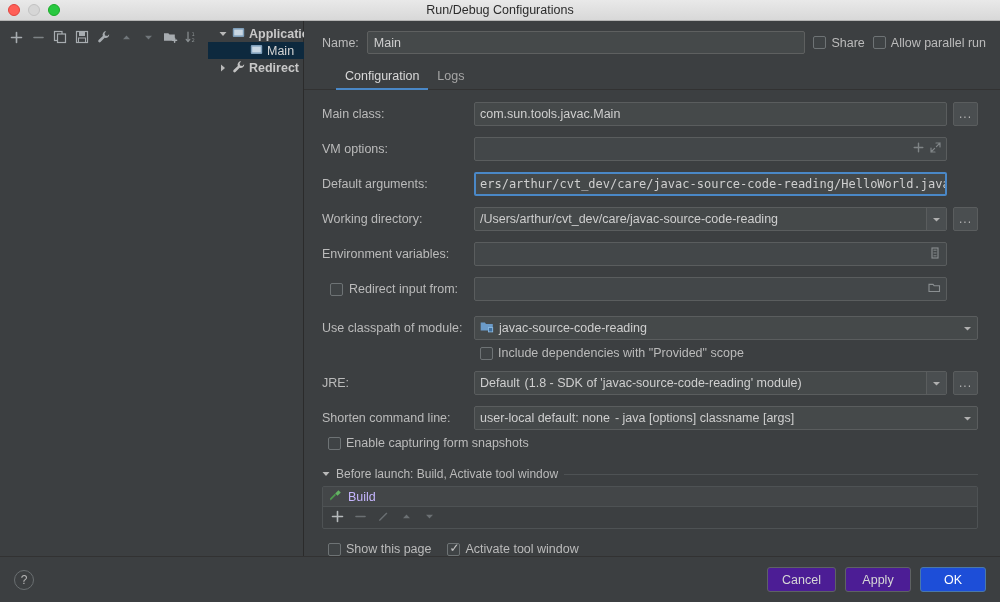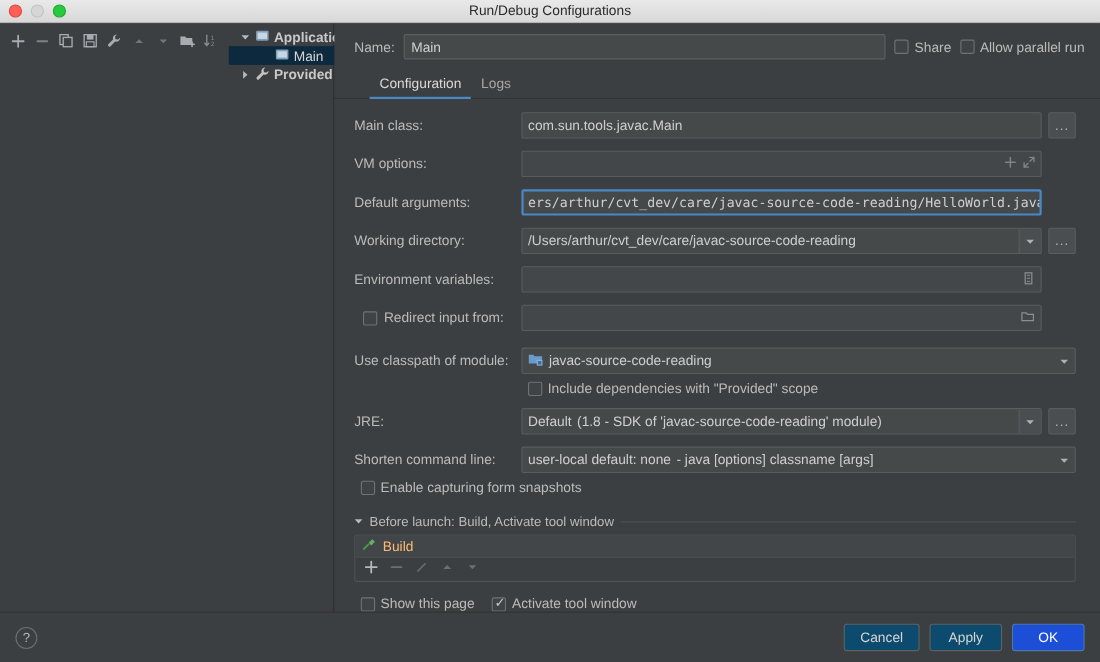--- a/index.html
+++ b/index.html
@@ -195,21 +195,21 @@
     margin-top: 6px;
   }
   .bl-header .line { flex: 1; height: 1px; background: #4e5254; }
   .bl-list {
     margin-top: 5px;
     border: 1px solid #4e5254; border-radius: 2px;
     background: #3c3f41;
   }
   .bl-item {
     height: 19px; display: flex; align-items: center; gap: 6px;
-    padding-left: 6px; font-size: 12.5px; color: #fdba74;
+    padding-left: 6px; font-size: 12.5px; color: #c4b5fd;
     background: #434648;
   }
   .bl-toolbar {
     height: 22px; display: flex; align-items: center; gap: 10px;
     padding-left: 8px; border-top: 1px solid #4e5254;
     color: #8d9193;
   }
   .bl-bottom {
     display: flex; align-items: center; gap: 16px;
     margin-top: 13px; padding-left: 6px;
@@ -227,21 +227,21 @@
     width: 20px; height: 20px; border-radius: 50%;
     border: 1px solid #6a6f71; color: #b6b6b6;
     font-size: 12px; display: flex;
     align-items: center; justify-content: center;
   }
   .footer-actions { margin-left: auto; display: flex; gap: 9px; }
   .btn {
     min-width: 66px; height: 25px; padding: 0 14px;
     border-radius: 3px; font-size: 12.5px;
     display: flex; align-items: center; justify-content: center;
-    background: #0c4a6e; border: 1px solid #5e6264; color: #d6d6d6;
+    background: #4c1d95; border: 1px solid #5e6264; color: #d6d6d6;
   }
   .btn.primary {
     background: #1d4ed8; border: 1px solid #4a78a8; color: #ffffff;
   }
 </style>
 </head>
 <body>
 
 <div class="window">
 
@@ -340,21 +340,21 @@
           <span class="twist">
             <svg width="8" height="8" viewBox="0 0 8 8">
                 <path d="M2 0.5 6 4 2 7.5z" fill="#b9b9b9"></path>
               </svg>
           </span>
           <span>
             <svg width="13" height="13" viewBox="0 0 13 13">
                 <path d="M9.2 1.3a3.4 3.4 0 0 0-3.4 4.6L1.6 10.1a1.3 1.3 0 1 0 1.9 1.9l4.2-4.2a3.4 3.4 0 0 0 4.5-3.5L10.4 6 8 5.6 7.6 3.2z" fill="#c2c2c2"></path>
               </svg>
           </span>
-          <span class="tlabel bold">Provided</span>
+          <span class="tlabel bold">Redirect</span>
         </div>
       </div>
     </div>
 
     <div class="rightpanel">
 
       <div class="namerow">
         <span class="lbl">Name:</span>
         <input class="nameinput" value="Main" style="">
         <div class="cbwrap">

